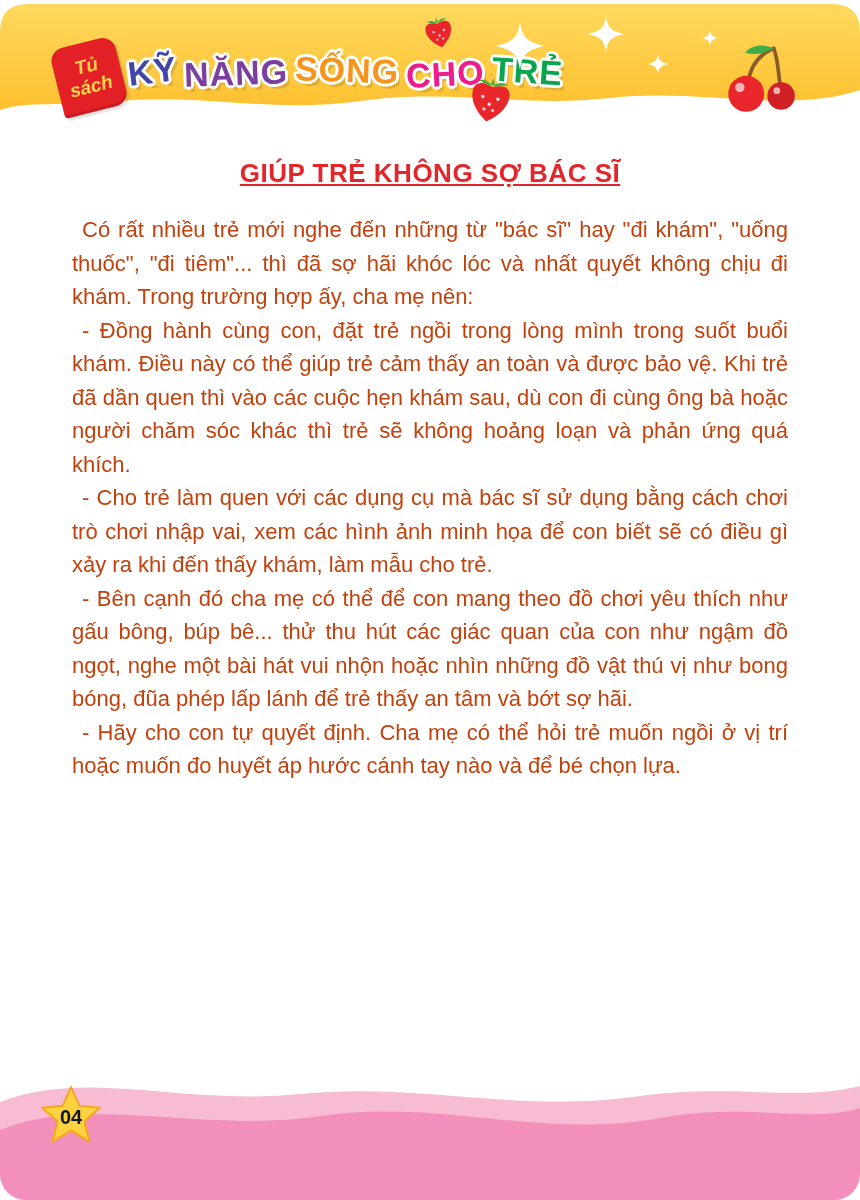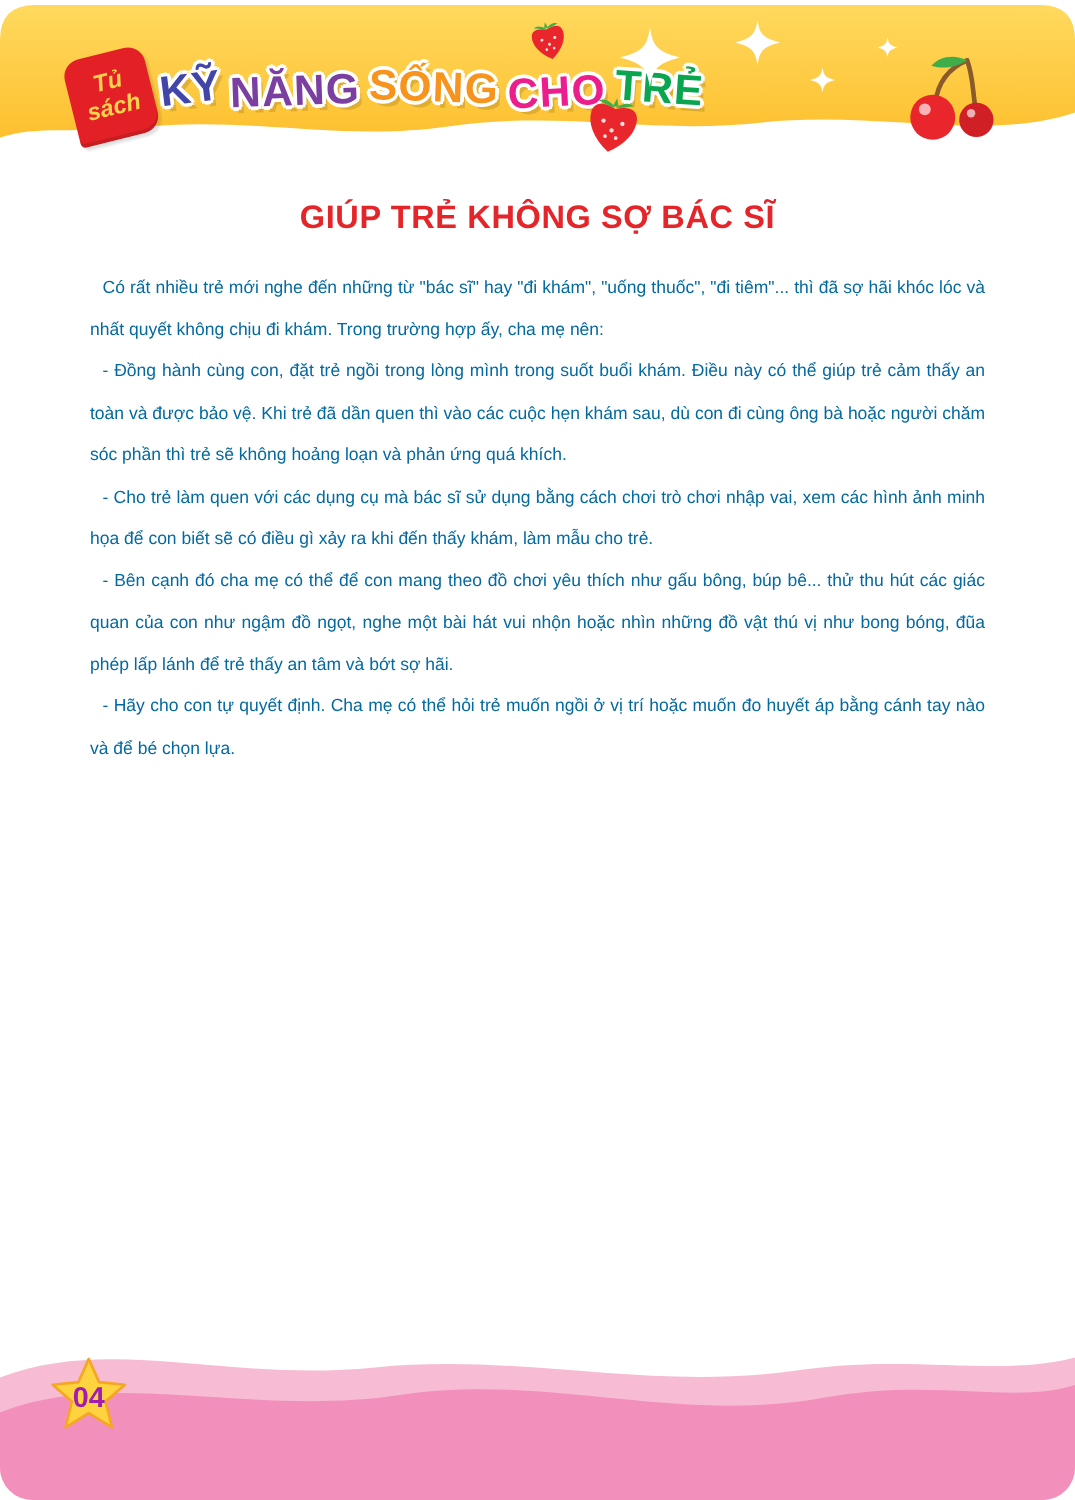--- a/index.html
+++ b/index.html
@@ -49,37 +49,37 @@
   .sparkle-1{ left:496px; top:22px; }
   .sparkle-2{ left:588px; top:16px; }
   .sparkle-3{ left:648px; top:54px; }
   .sparkle-4{ left:702px; top:30px; }
   .cherries{ left:716px; top:42px; }
 
   
   .main{ position:absolute; top:142px; left:0; width:860px; }
   .page-title{
     text-align:center; color:#e4252a; font-weight:bold;
-    font-size:26px; letter-spacing:.5px; margin:16px 0 24px;
+    font-size:26px; letter-spacing:.5px; margin:16px 0 24px;text-decoration:underline;
   }
   .bodytext{
-    padding:0 72px; color:#0369a1;
-    font-size:14px; line-height:33.5px; text-align:justify;
+    padding:0 72px; color:#c2410c;
+    font-size:22px; line-height:33.5px; text-align:justify;
   }
   .bodytext p{ text-indent:10px; }
 
   
   .footer{ position:absolute; bottom:0; left:0; width:860px; height:150px; }
   .footer-svg{ position:absolute; bottom:0; left:0; display:block; }
   .page-number-star{
     position:absolute; left:40px; top:34px; width:62px; height:62px;
   }
   .page-number-star .num{
     position:absolute; top:50%; left:50%; transform:translate(-50%,-40%);
-    font-weight:bold; font-size:23px; color:#a21caf;
+    font-weight:bold; font-size:20px; color:#0f172a;
   }
 </style>
 </head>
 <body>
 
 <div class="page">
 
   <div class="header">
     <svg class="band-svg" width="860" height="140" viewBox="0 0 860 140">
       <defs>
@@ -155,24 +155,24 @@
       <circle cx="20" cy="43" r="4.5" fill="#fff" opacity=".65"></circle>
       <circle cx="59" cy="51" r="13" fill="#d11f26"></circle>
       <circle cx="55" cy="46" r="3.2" fill="#fff" opacity=".65"></circle>
     </svg>
   </div>
 
   <div class="main">
     <h1 class="page-title">GIÚP TRẺ KHÔNG SỢ BÁC SĨ</h1>
     <div class="bodytext">
       <p>Có rất nhiều trẻ mới nghe đến những từ "bác sĩ" hay "đi khám", "uống thuốc", "đi tiêm"... thì đã sợ hãi khóc lóc và nhất quyết không chịu đi khám. Trong trường hợp ấy, cha mẹ nên:</p>
-      <p>- Đồng hành cùng con, đặt trẻ ngồi trong lòng mình trong suốt buổi khám. Điều này có thể giúp trẻ cảm thấy an toàn và được bảo vệ. Khi trẻ đã dần quen thì vào các cuộc hẹn khám sau, dù con đi cùng ông bà hoặc người chăm sóc phần thì trẻ sẽ không hoảng loạn và phản ứng quá khích.</p>
+      <p>- Đồng hành cùng con, đặt trẻ ngồi trong lòng mình trong suốt buổi khám. Điều này có thể giúp trẻ cảm thấy an toàn và được bảo vệ. Khi trẻ đã dần quen thì vào các cuộc hẹn khám sau, dù con đi cùng ông bà hoặc người chăm sóc khác thì trẻ sẽ không hoảng loạn và phản ứng quá khích.</p>
       <p>- Cho trẻ làm quen với các dụng cụ mà bác sĩ sử dụng bằng cách chơi trò chơi nhập vai, xem các hình ảnh minh họa để con biết sẽ có điều gì xảy ra khi đến thấy khám, làm mẫu cho trẻ.</p>
       <p>- Bên cạnh đó cha mẹ có thể để con mang theo đồ chơi yêu thích như gấu bông, búp bê... thử thu hút các giác quan của con như ngậm đồ ngọt, nghe một bài hát vui nhộn hoặc nhìn những đồ vật thú vị như bong bóng, đũa phép lấp lánh để trẻ thấy an tâm và bớt sợ hãi.</p>
-      <p>- Hãy cho con tự quyết định. Cha mẹ có thể hỏi trẻ muốn ngồi ở vị trí hoặc muốn đo huyết áp bằng cánh tay nào và để bé chọn lựa.</p>
+      <p>- Hãy cho con tự quyết định. Cha mẹ có thể hỏi trẻ muốn ngồi ở vị trí hoặc muốn đo huyết áp hước cánh tay nào và để bé chọn lựa.</p>
     </div>
   </div>
 
   <div class="footer">
     <svg class="footer-svg" width="860" height="150" viewBox="0 0 860 150">
       <path d="M0 52 C90 18 180 56 300 44 C420 32 520 64 640 46 C730 33 800 52 860 36 L860 150 L0 150 Z" fill="#f7bbd4"></path>
       <path d="M0 80 C90 44 200 84 320 66 C440 48 540 90 660 68 C750 52 810 74 860 58 L860 150 L0 150 Z" fill="#f290bb"></path>
     </svg>
     <div class="page-number-star">
       <svg width="62" height="62" viewBox="0 0 60 60">

